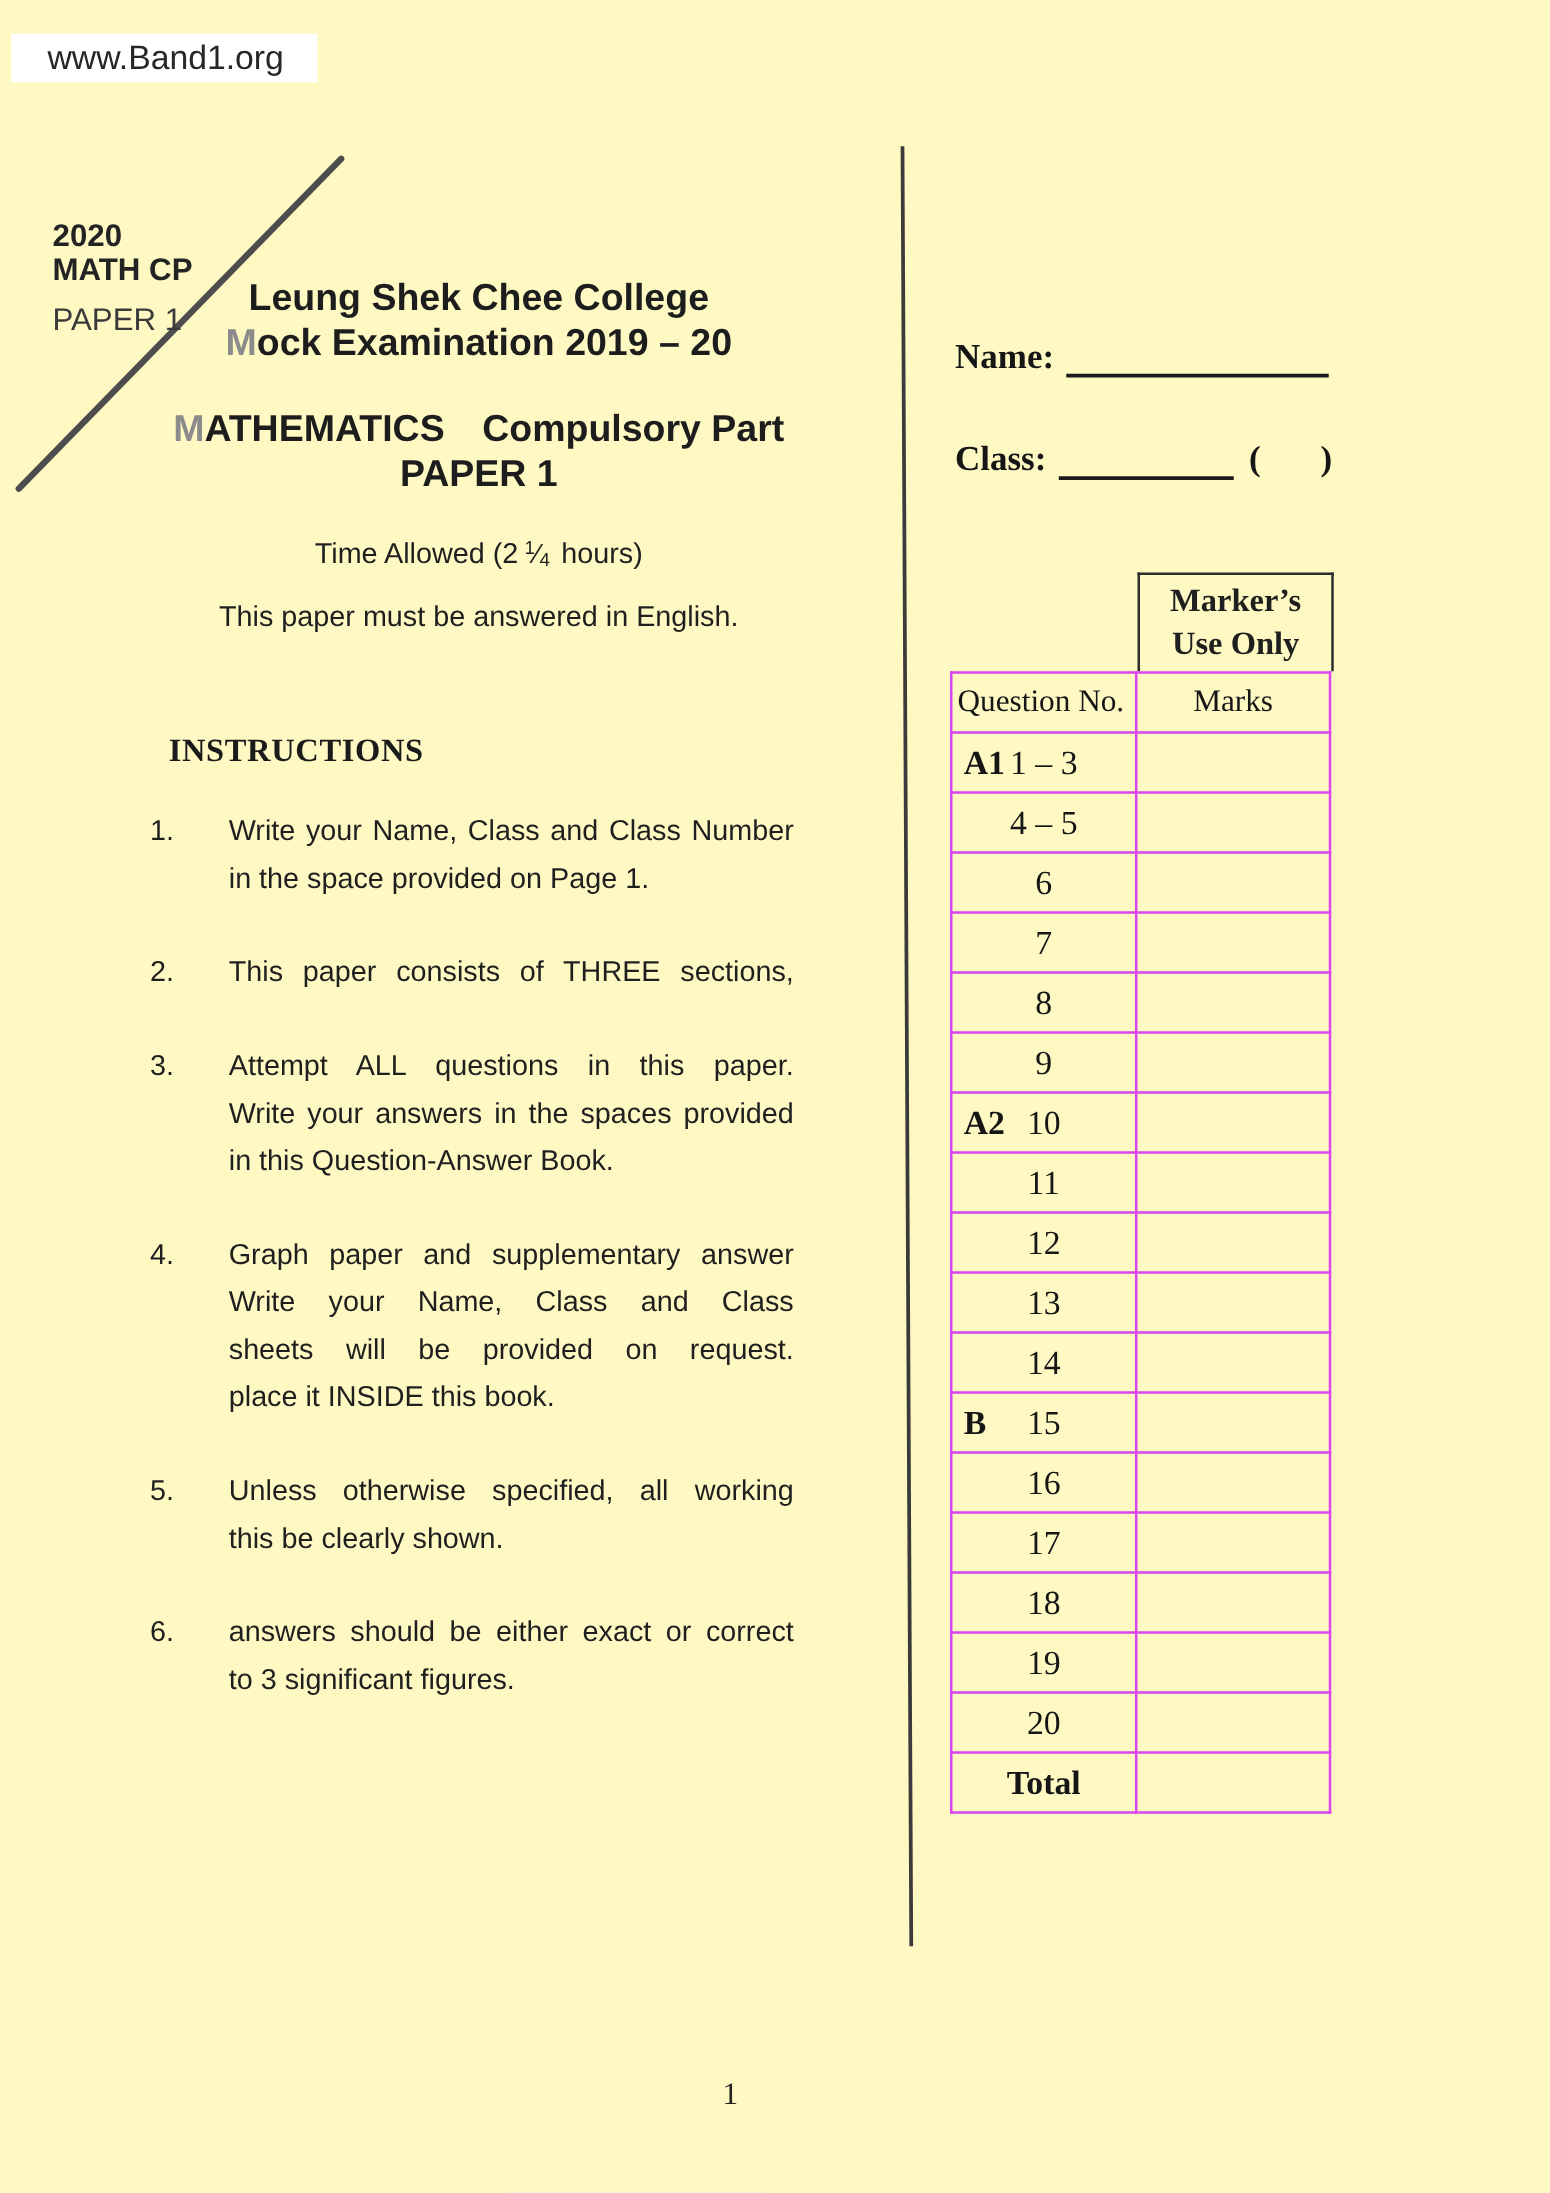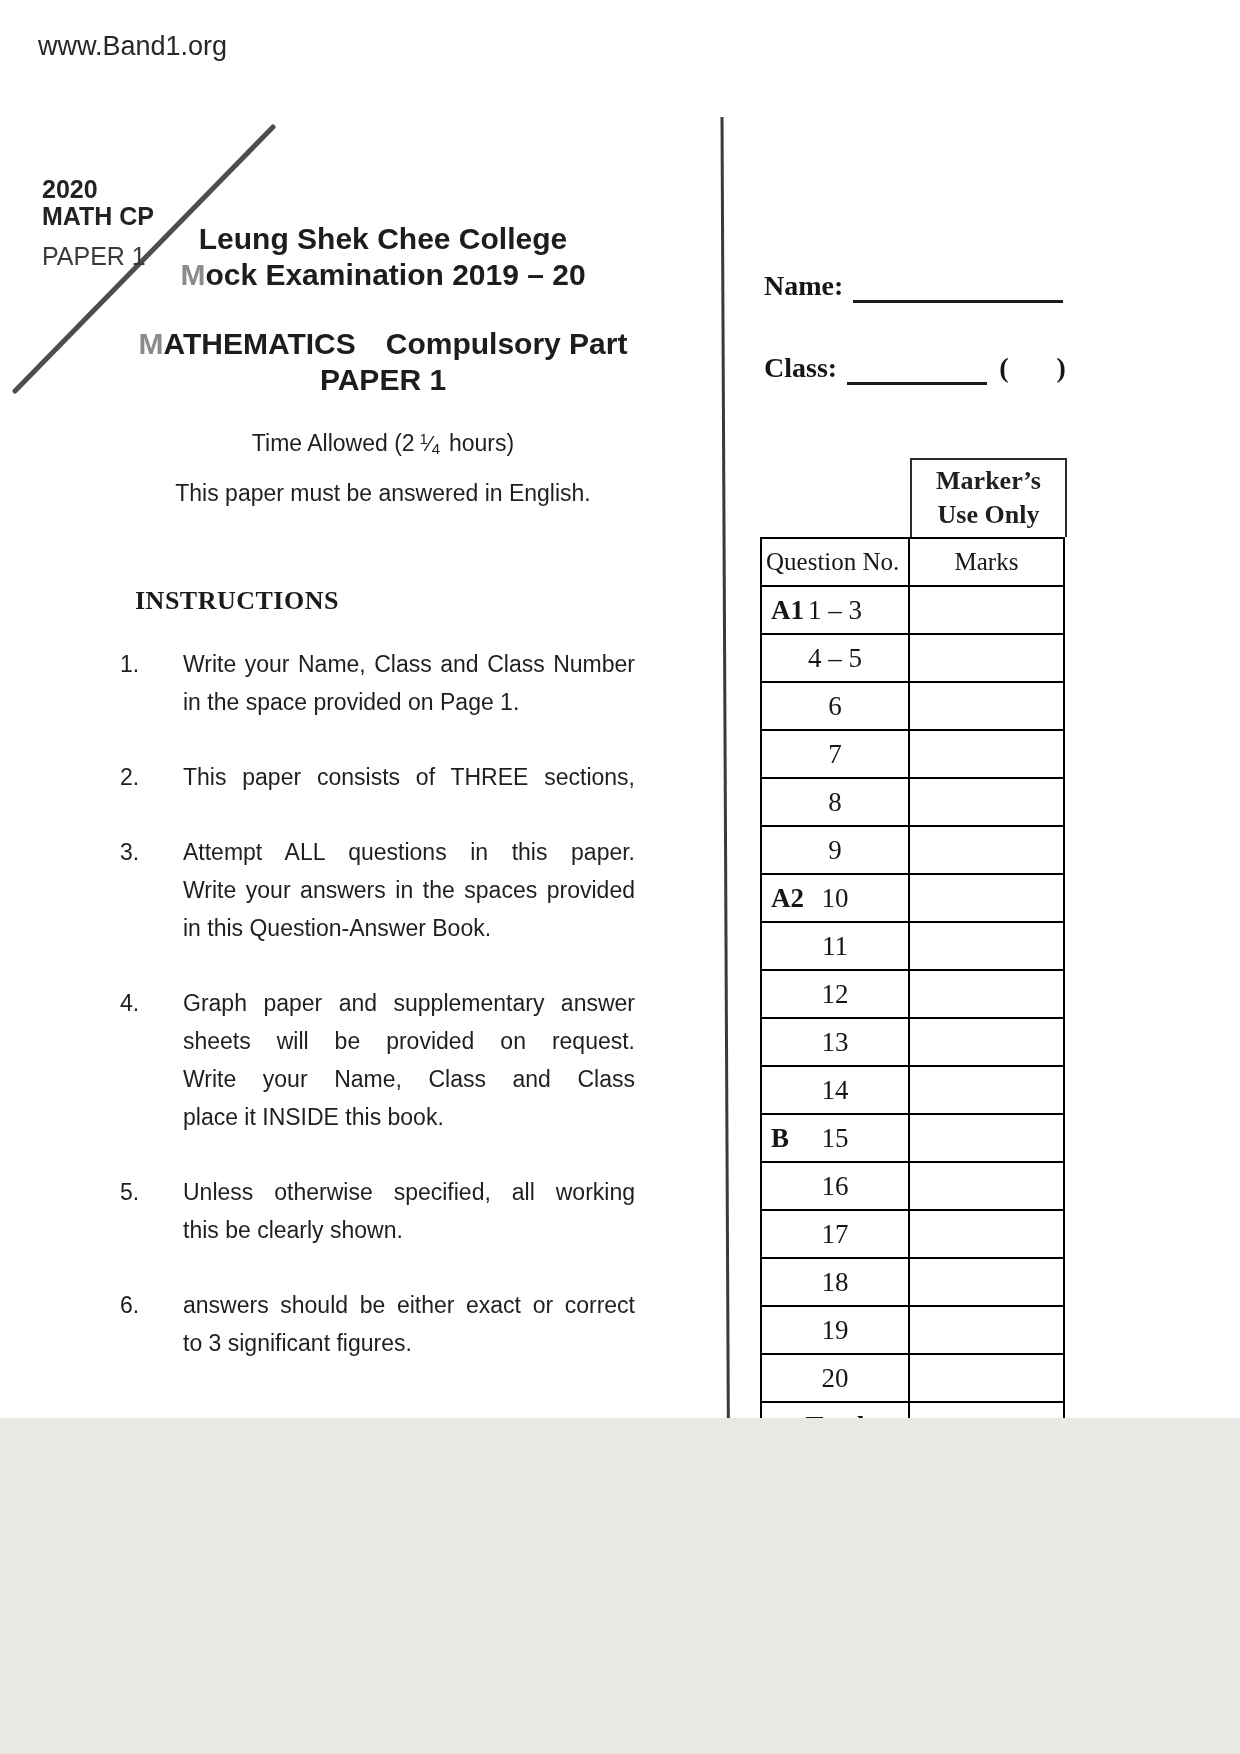--- a/index.html
+++ b/index.html
@@ -1,18 +1,18 @@
 <!DOCTYPE html>
 <html><head>
 <meta charset="utf-8">
 <style>
   html,body { margin:0; padding:0; background:#e9e8e5; }
   .page {
-    position:relative; width:1240px; height:1418px;
-    background:#ffffff; overflow:hidden;
+    position:relative; width:1240px; height:1754px;
+    background:#fef9c3; overflow:hidden;
     font-family:"Liberation Sans", sans-serif; color:#1f1f1f;
   }
   .lines-svg { position:absolute; left:0; top:0; width:1240px; height:1754px; }
 
   
   .logo-box {
     position:absolute; left:9px; top:27px; width:245px; height:39px;
     background:#ffffff; display:flex; align-items:center;
     box-sizing:border-box; padding-left:29px;
     font-size:27px; color:#272727;
@@ -61,21 +61,21 @@
     position:absolute; left:910px; top:458px; width:157px; height:79px;
     border:2px solid #2c2c2c; border-bottom:none; box-sizing:border-box;
     font-family:"Liberation Serif", serif; font-weight:bold;
     font-size:26px; line-height:34px; text-align:center; padding-top:4px;
   }
   .marker-table {
     position:absolute; left:760px; top:537px;
     border-collapse:collapse; table-layout:fixed;
     font-family:"Liberation Serif", serif; color:#161616;
   }
-  .marker-table td { border:2px solid #000000; height:46px; padding:0; }
+  .marker-table td { border:2px solid #d946ef; height:46px; padding:0; }
   .col-q { width:148px; }
   .col-m { width:155px; }
   .hq { font-size:25px; text-align:left; padding-left:4px !important; }
   .hm { font-size:25px; text-align:center; }
   .qcell { position:relative; text-align:center; font-size:27px; line-height:46px; }
   .prefix { position:absolute; left:9px; top:0; font-weight:bold; }
   .total-row .qcell { font-weight:bold; }
 
   .page-num { position:absolute; left:578px; top:1662px; font-family:"Liberation Serif", serif; font-size:25px; color:#222; }
 </style>
@@ -129,22 +129,22 @@
       <div class="instr-text">
         <div class="jline">Attempt ALL questions in this paper.</div>
         <div class="jline">Write your answers in the spaces provided</div>
         <div class="jlast">in this Question-Answer Book.</div>
       </div>
     </div>
     <div class="instr-item">
       <div class="instr-num">4.</div>
       <div class="instr-text">
         <div class="jline">Graph paper and supplementary answer</div>
+        <div class="jline">Write your Name, Class and Class</div>
         <div class="jline">sheets will be provided on request.</div>
-        <div class="jline">Write your Name, Class and Class</div>
         <div class="jlast">place it INSIDE this book.</div>
       </div>
     </div>
     <div class="instr-item">
       <div class="instr-num">5.</div>
       <div class="instr-text">
         <div class="jline">Unless otherwise specified, all working</div>
         <div class="jlast">this be clearly shown.</div>
       </div>
     </div>

